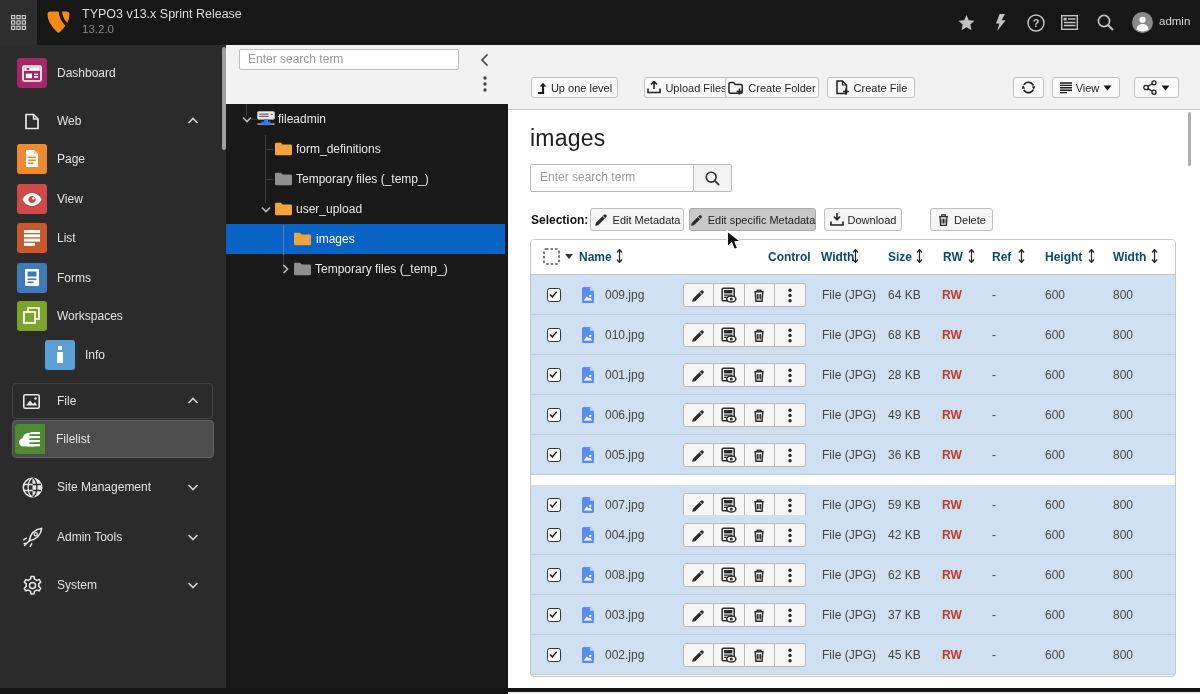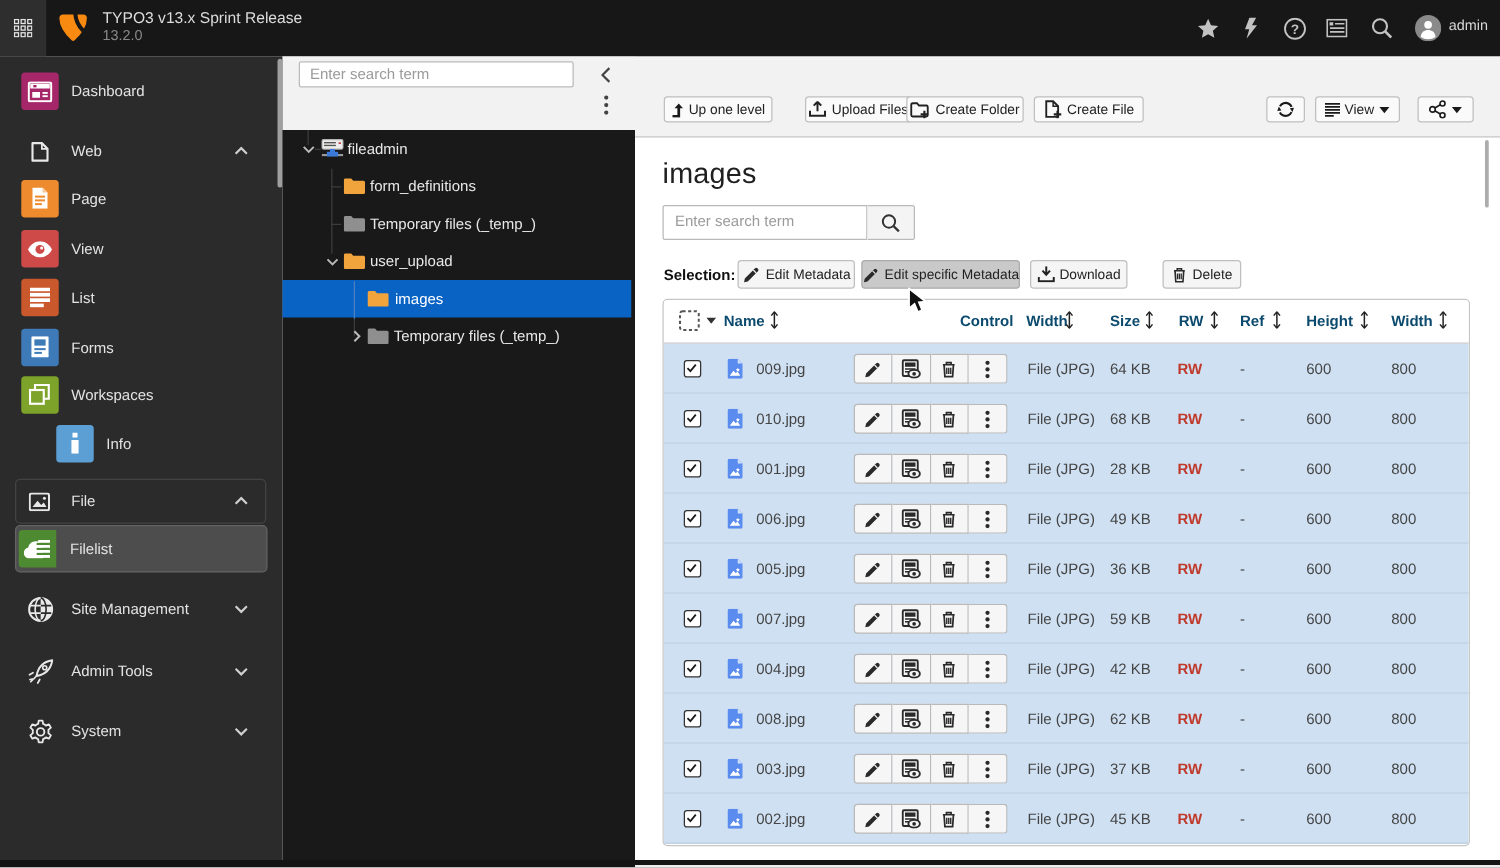--- a/index.html
+++ b/index.html
@@ -434,21 +434,21 @@
               </svg>
             </div>
         </div>
         <span class="cell" style="left:291px;">File (JPG)</span>
         <span class="cell" style="left:357px;">36 KB</span>
         <span class="cell rw" style="left:411px;">RW</span>
         <span class="cell" style="left:461px;">-</span>
         <span class="cell" style="left:514px;">600</span>
         <span class="cell" style="left:582px;">800</span>
       </div>
-      <div class="frow" style="top:235px;padding-left:12px;">
+      <div class="frow" style="top:245px;padding-left:12px;">
         <span class="checkbox">
             <svg width="11" height="11" viewBox="0 0 14 14" style="position:absolute;left:0px;top:0px;">
               <use href="#i-check"></use>
             </svg>
           </span>
         <svg width="13" height="16" viewBox="0 0 13 16" style="position:absolute;left:51px;top:12px;">
             <use href="#i-file"></use>
           </svg>
         <span class="cell" style="left:74px;">007.jpg</span>
         <div class="ctrlgrp">

